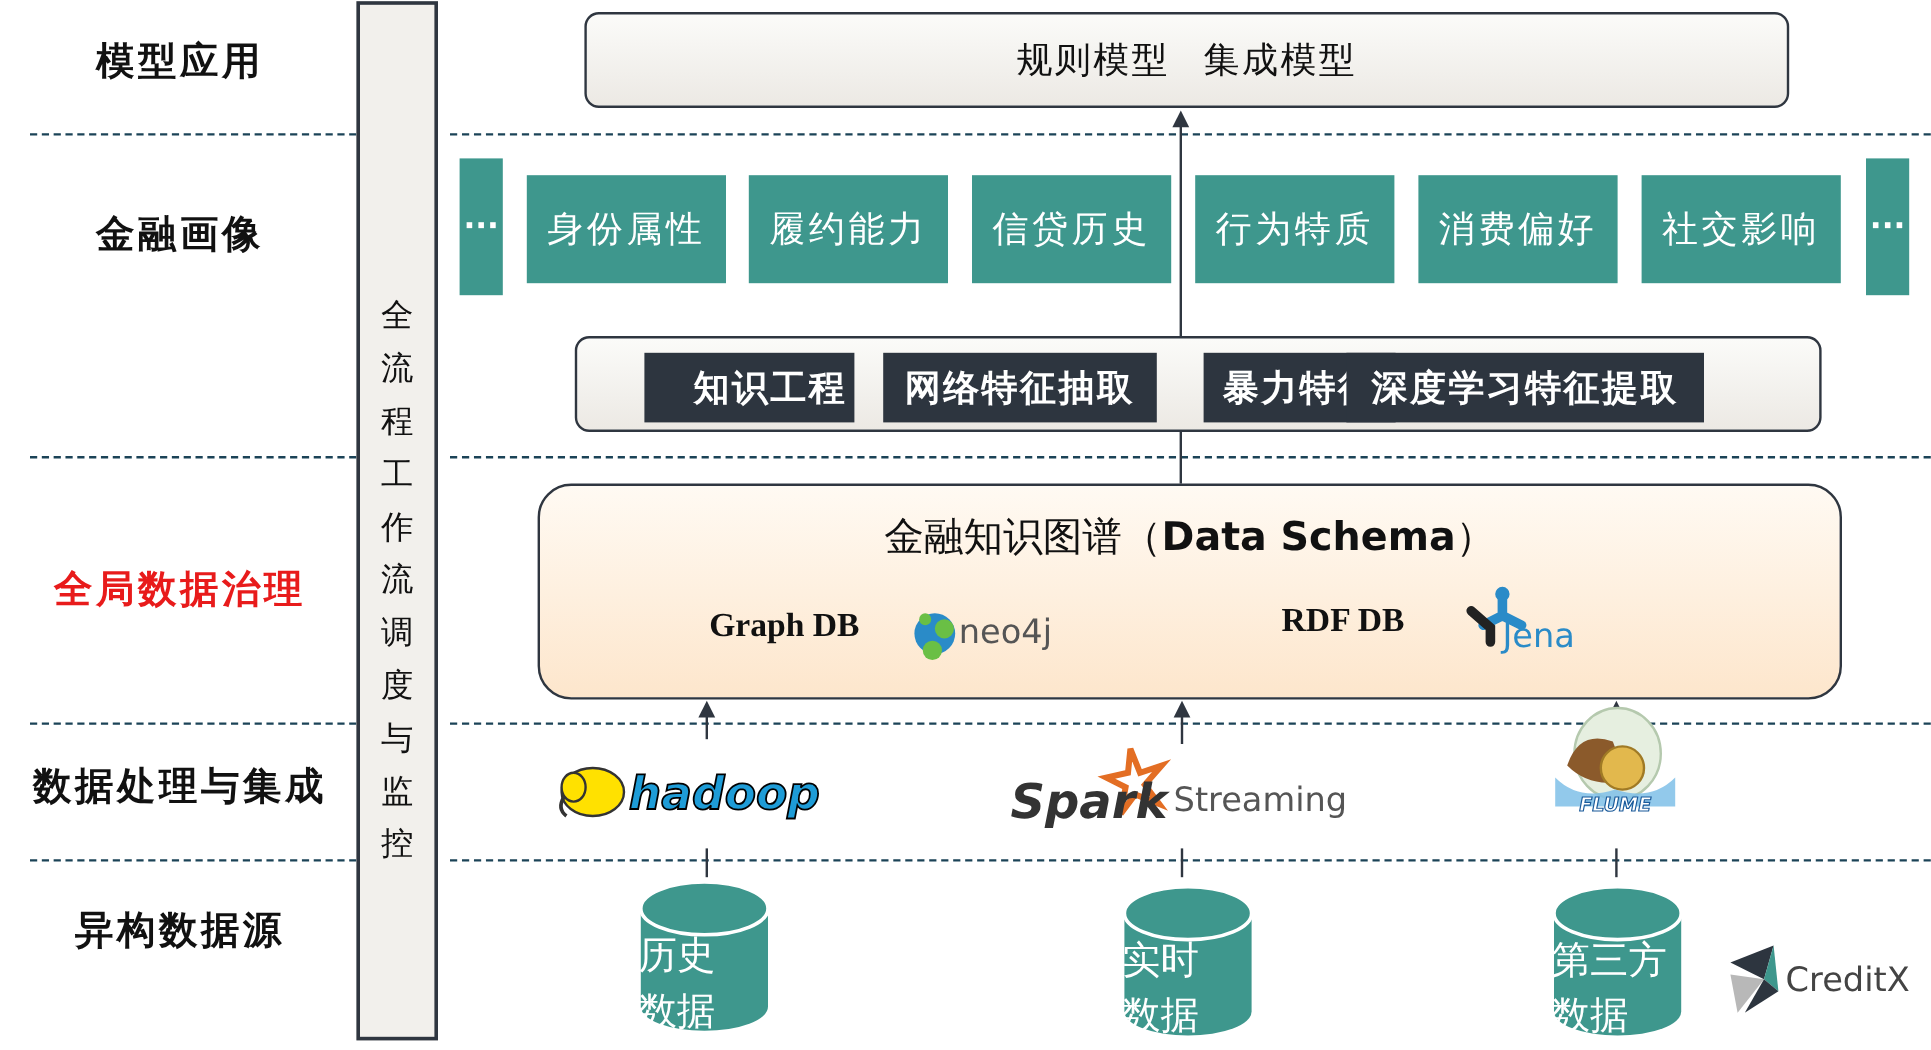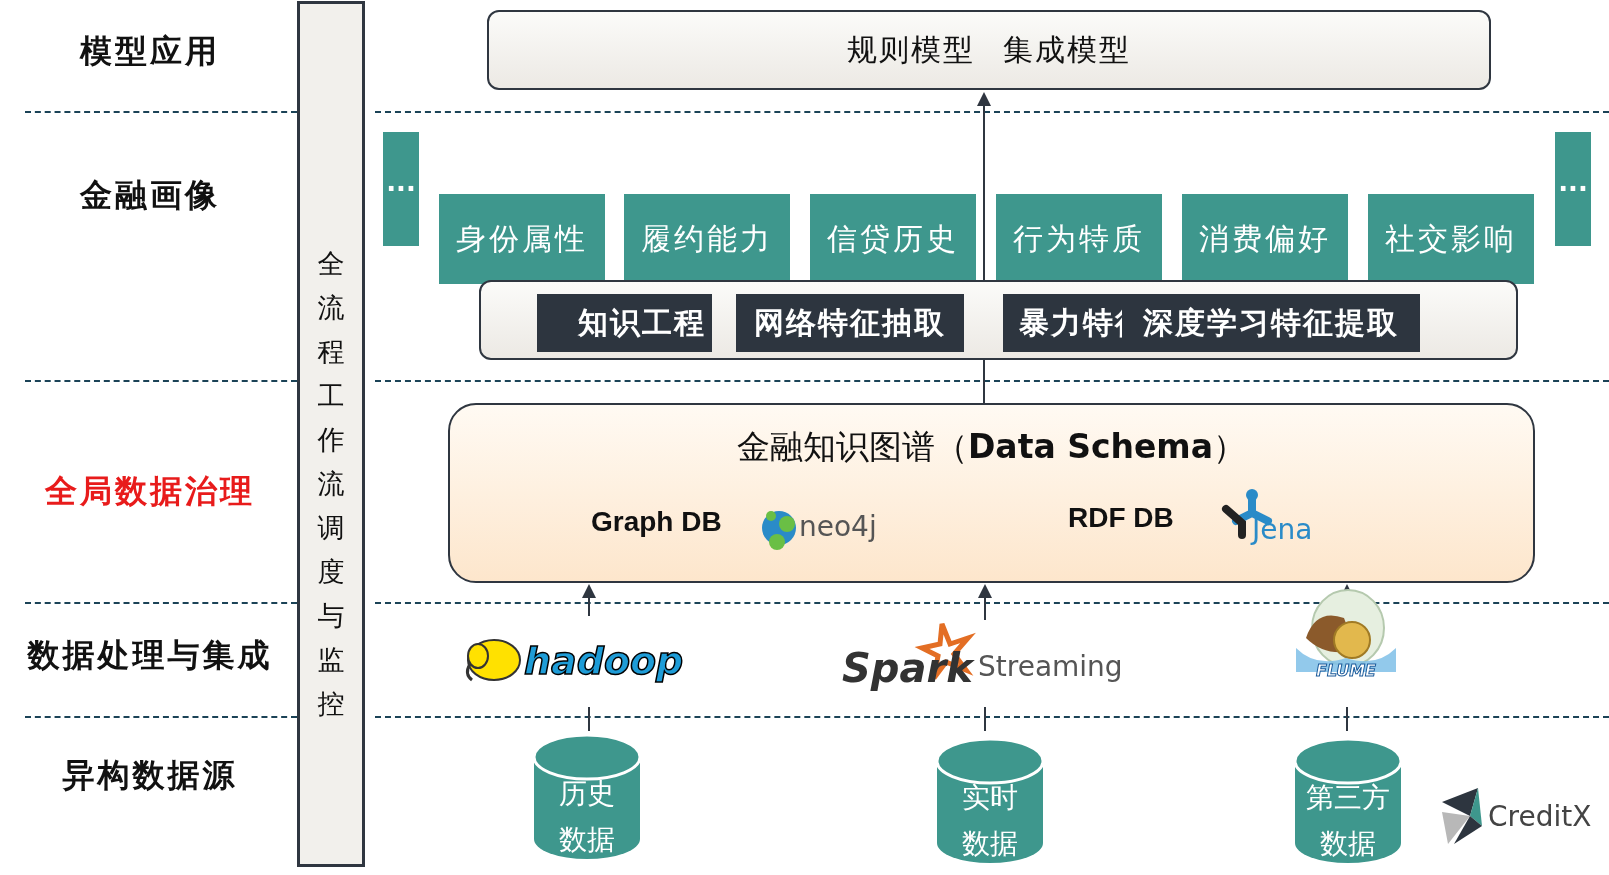--- a/index.html
+++ b/index.html
@@ -15,42 +15,42 @@
           display: flex; flex-direction: column; align-items: center; padding-top: 238px; }
   .vcol span { display: block; font-size: 27px; line-height: 44px; }
   .model-box { left: 487px; top: 10px; width: 1004px; height: 80px;
                border: 2px solid #2f3640; border-radius: 12px;
                background: linear-gradient(#fbfbf9, #ece9e4); box-sizing: border-box;
                display: flex; align-items: center; justify-content: center; gap: 28px; }
   .model-box span { font-size: 30px; letter-spacing: 2px; }
   .teal { background: #3e978d; color: #fff; }
   .portrait { position: absolute; top: 146px; height: 90px; width: 166px;
               display: flex; align-items: center; justify-content: center;
-              font-size: 30px; letter-spacing: 3px; margin-top: 48px; }
+              font-size: 30px; letter-spacing: 3px; }
   .dots { position: absolute; top: 132px; height: 114px; width: 36px;
           display: flex; align-items: center; justify-content: center;
           font-size: 26px; font-weight: bold; font-family: "DejaVu Sans", sans-serif; }
   .feat-box { left: 479px; top: 280px; width: 1039px; height: 80px;
               border: 2px solid #2f3640; border-radius: 12px; box-sizing: border-box;
               background: linear-gradient(#fbfbf9, #ece9e4); }
   .feat { position: absolute; top: 294px; height: 58px; background: #2d353f; color: #fff;
           display: flex; align-items: center; justify-content: center;
           font-size: 30px; font-weight: bold; letter-spacing: 2px; }
   .kg-box { left: 448px; top: 403px; width: 1087px; height: 180px;
             border: 2px solid #2f3640; border-radius: 28px; box-sizing: border-box;
             background: linear-gradient(#fffaf3, #fde6cc); }
   .kg-title { left: 448px; top: 425px; width: 1087px; text-align: center; font-size: 33px; }
   .kg-title b { font-family: "DejaVu Sans", sans-serif; }
-  .db-label { font-family: Liberation Sans, sans-serif; font-weight: bold; font-size: 28px; }
+  .db-label { font-family: Liberation Serif, serif; font-weight: bold; font-size: 28px; }
   .vline { position: absolute; width: 0; border-left: 2px solid #2f3640; }
   .arrowhead { position: absolute; width: 0; height: 0;
                border-left: 7px solid transparent; border-right: 7px solid transparent;
                border-bottom: 14px solid #2f3640; }
   .cyl { position: absolute; width: 110px; height: 128px; }
-  .cyl-text { position: absolute; width: 110px; text-align: center; color: #fff; font-size: 28px; }
+  .cyl-text { position: absolute; width: 110px; color: #fff; font-size: 32px; }
 </style>
 </head>
 <body>
 
 <div class="layer-label" style="top:30px;">模型应用</div>
 <div class="layer-label" style="top:174px;">金融画像</div>
 <div class="layer-label red" style="top:470px;">全局数据治理</div>
 <div class="layer-label" style="top:634px;">数据处理与集成</div>
 <div class="layer-label" style="top:754px;">异构数据源</div>
 

